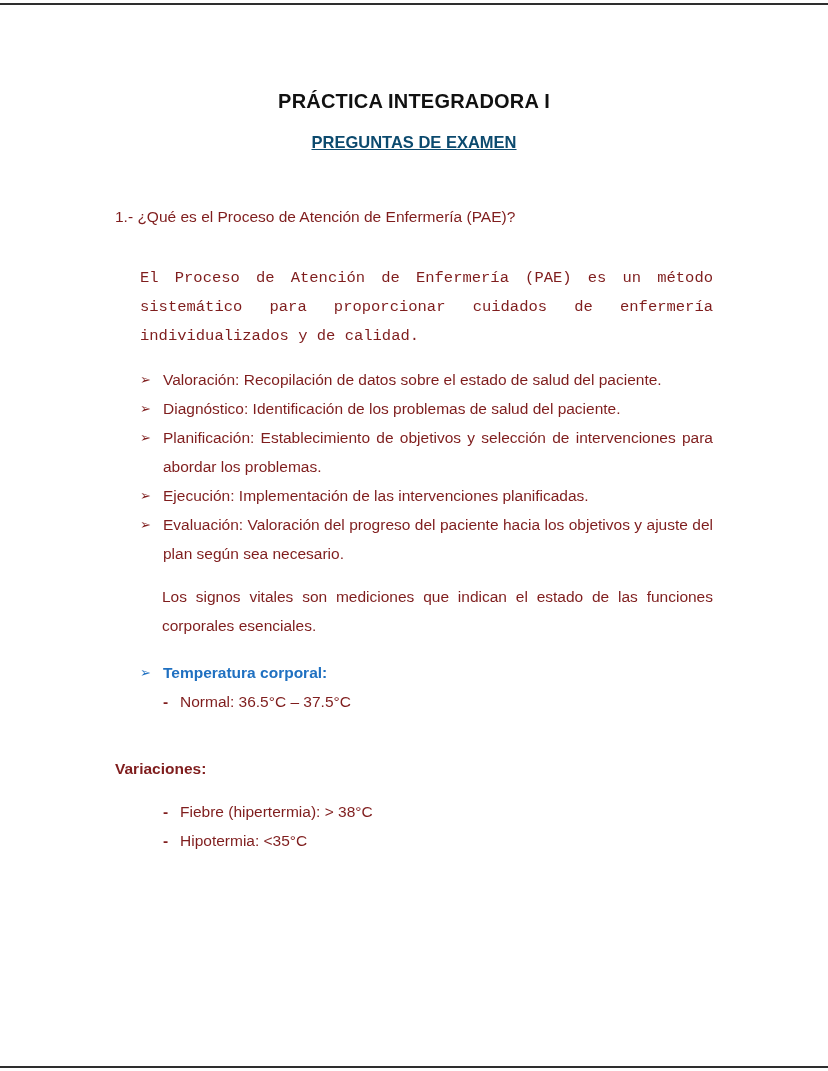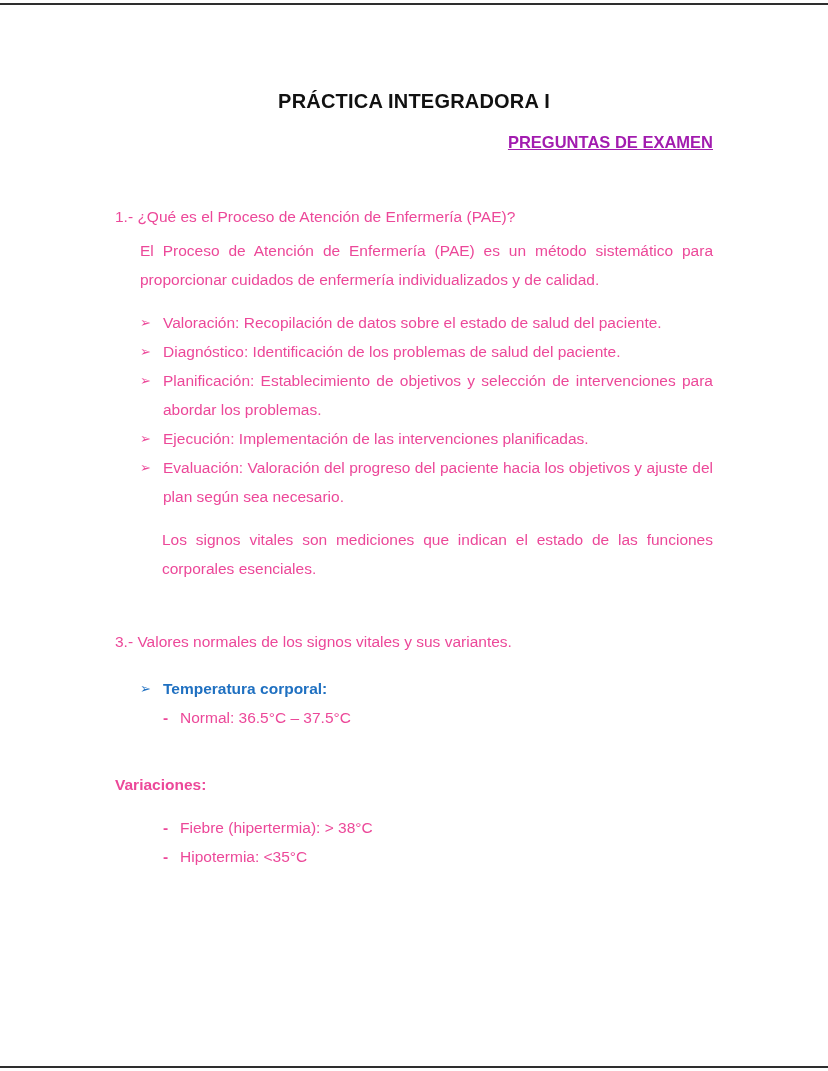--- a/index.html
+++ b/index.html
@@ -29,44 +29,45 @@
   .edge-bottom { bottom: 3px; }
 
   .doc-title {
     text-align: center;
     font-size: 20px;
     font-weight: bold;
     letter-spacing: 0.2px;
     color: #111111;
   }
   .doc-subtitle {
-    text-align: right;
+    text-align: center;
     font-size: 16.5px;
     font-weight: bold;
     text-decoration: underline;
     margin-top: 20px;
-    color: #a21caf;
+    color: #0c4a6e;
   }
 
   .body-text {
     font-size: 15.5px;
     line-height: 29px;
-    color: #ec4899;
+    color: #7f1d1d;
   }
 
   .question {
     margin-top: 50px;
   }
   .question.q2 { margin-top: 28px; }
   .question.q3 { margin-top: 44px; }
 
   .answer-1 {
-    margin-top: 5px;
+    margin-top: 33px;
     padding-left: 25px;
     text-align: justify;
+    font-family: Liberation Mono, monospace;
   }
   .answer-2 {
     margin-top: 14px;
     padding-left: 47px;
     text-align: justify;
   }
 
   .bullet-list {
     margin-top: 14px;
   }
@@ -144,21 +145,20 @@
     <div class="bullet-item">
       <span class="arrow">➢</span><span class="term">Ejecución:</span><span> Implementación de las intervenciones planificadas.</span>
     </div>
     <div class="bullet-item">
       <span class="arrow">➢</span><span class="term">Evaluación:</span><span> Valoración del progreso del paciente hacia los objetivos y ajuste del plan según sea necesario.</span>
     </div>
   </div>
 
   <div class="body-text answer-2">Los signos vitales son mediciones que indican el estado de las funciones corporales esenciales.</div>
 
-  <div class="body-text question q3">3.- Valores normales de los signos vitales y sus variantes.</div>
 
   <div class="body-text temp-heading" style="color:#1f70c1;">
     <span class="arrow" style="color:#1f70c1;">➢</span><span>Temperatura corporal:</span>
   </div>
 
   <div class="body-text dash-item">
     <span class="dash">-</span><span class="term">Normal:</span><span> 36.5°C – 37.5°C</span>
   </div>
 
   <div class="body-text variations-heading">Variaciones:</div>

